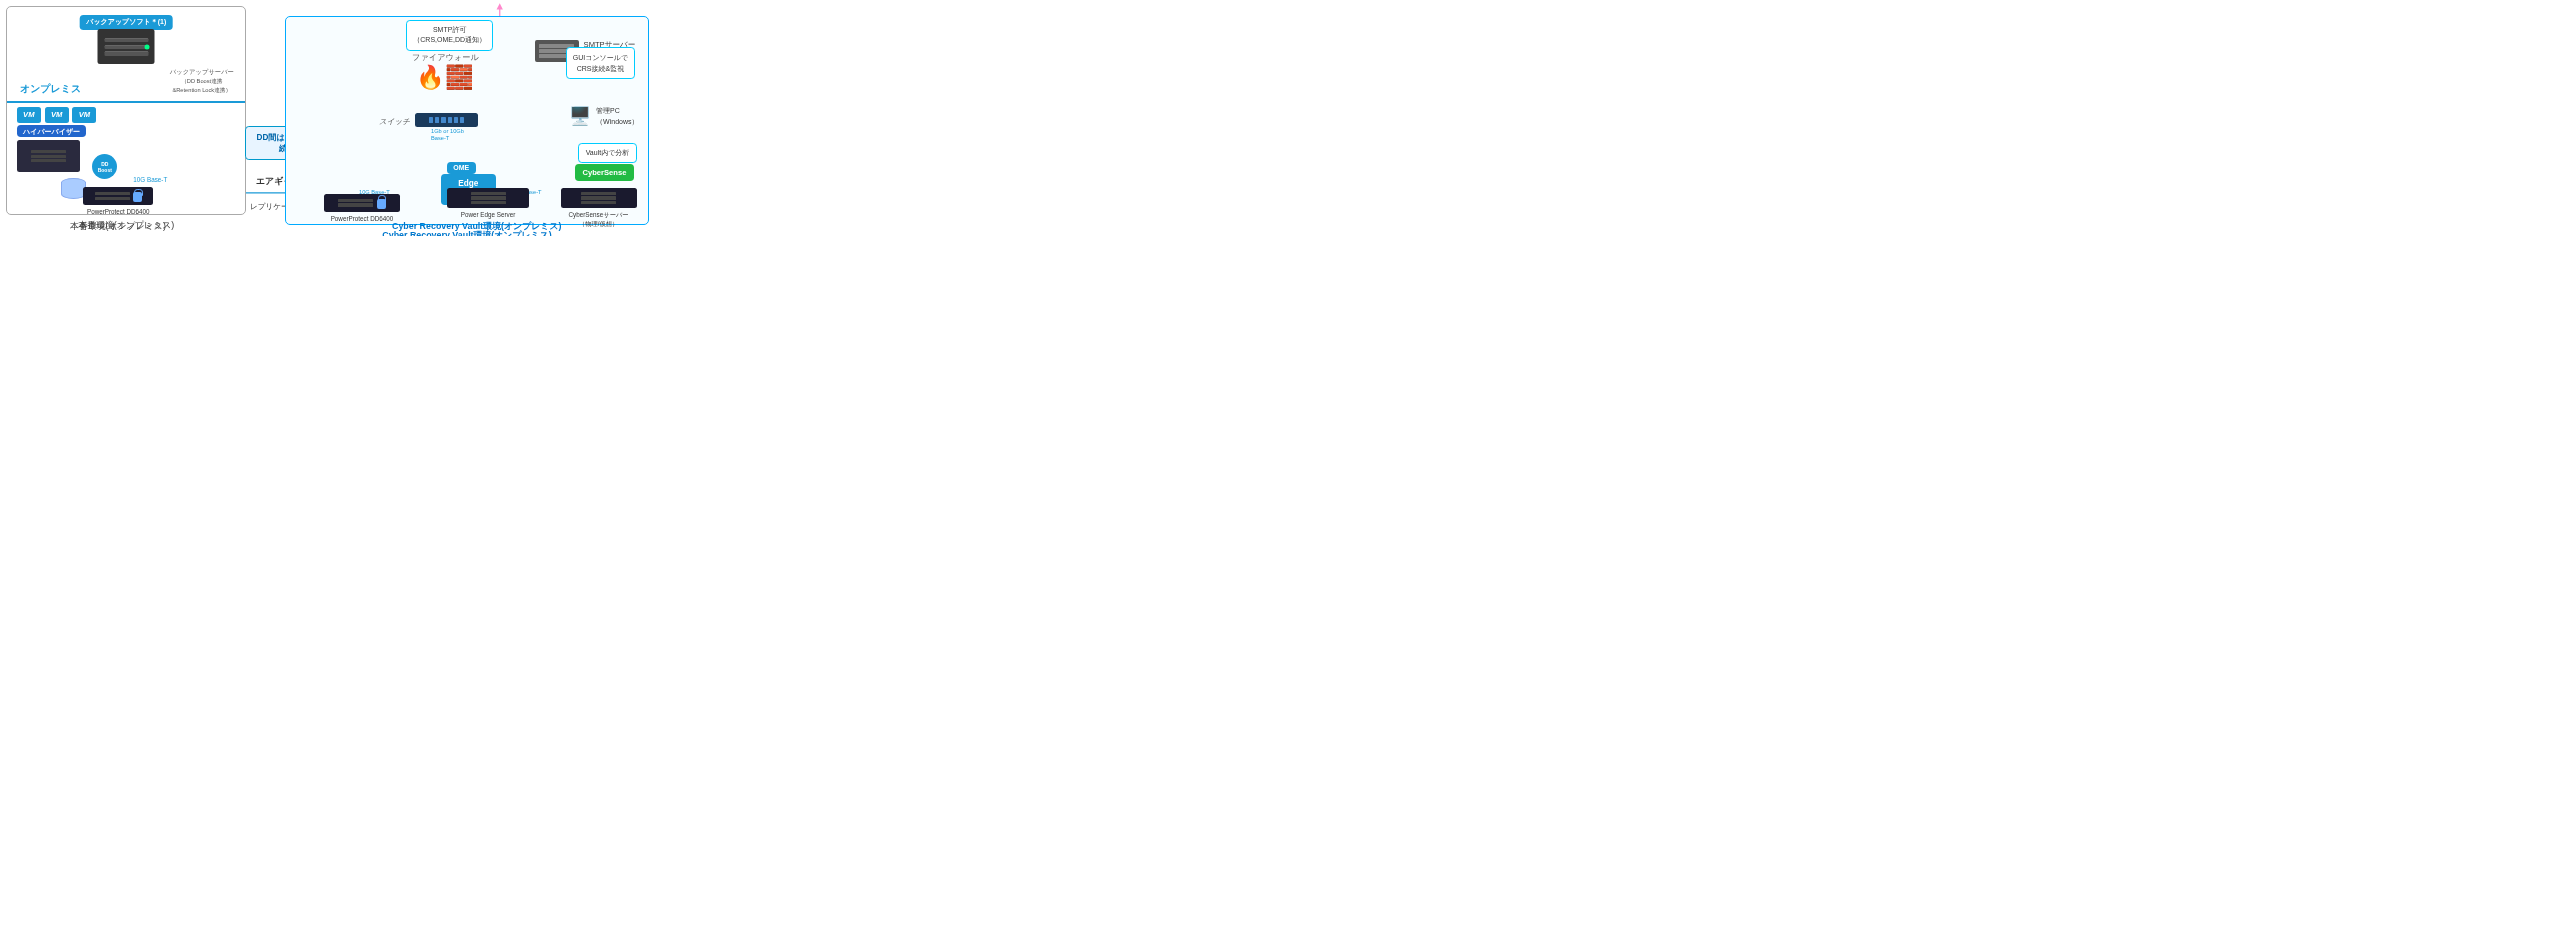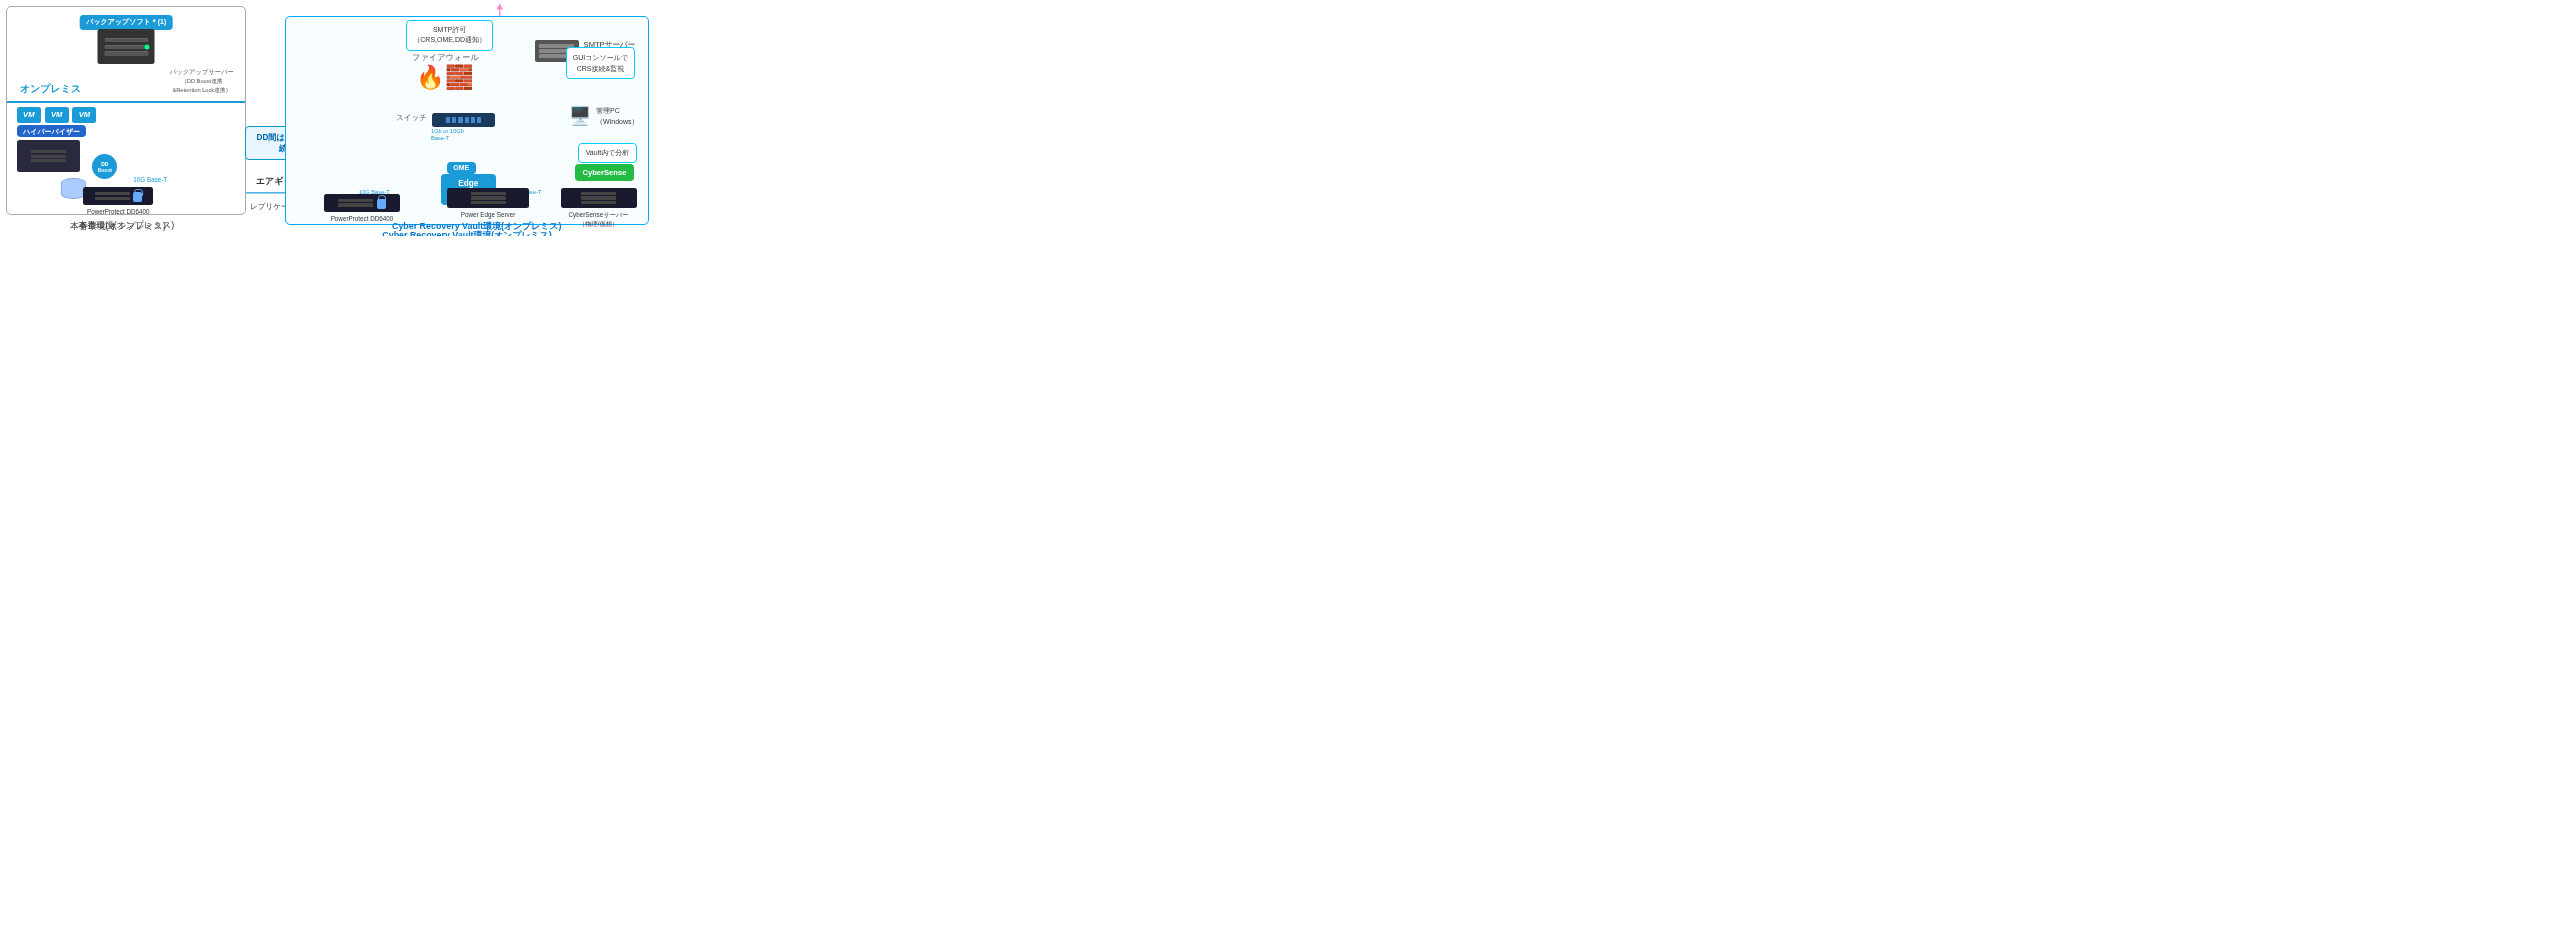--- a/index.html
+++ b/index.html
@@ -459,21 +459,21 @@
       <div style="font-size:23px;">🔥🧱</div>
     </div>
 
     <div class="pos-abs" style="top:30px; right:12.6px;">
       <div class="cyan-box" style="line-height:1.6;">
         <span>GUIコンソールで</span><br>
         <span>CRS接続&amp;監視</span>
       </div>
     </div>
 
-    <div class="pos-abs" style="top:96px; left:110px; display:flex; align-items:flex-start; gap:5px;">
+    <div class="pos-abs" style="top:96px; left:93px; display:flex; align-items:flex-end; gap:5px;font-style:italic;">
       <span style="font-size:7.6px; color:#555;">スイッチ</span>
       <div class="switch-box">
         <div class="switch-port"></div>
         <div class="switch-port"></div>
         <div class="switch-port"></div>
         <div class="switch-port"></div>
         <div class="switch-port"></div>
         <div class="switch-port"></div>
       </div>
     </div>

